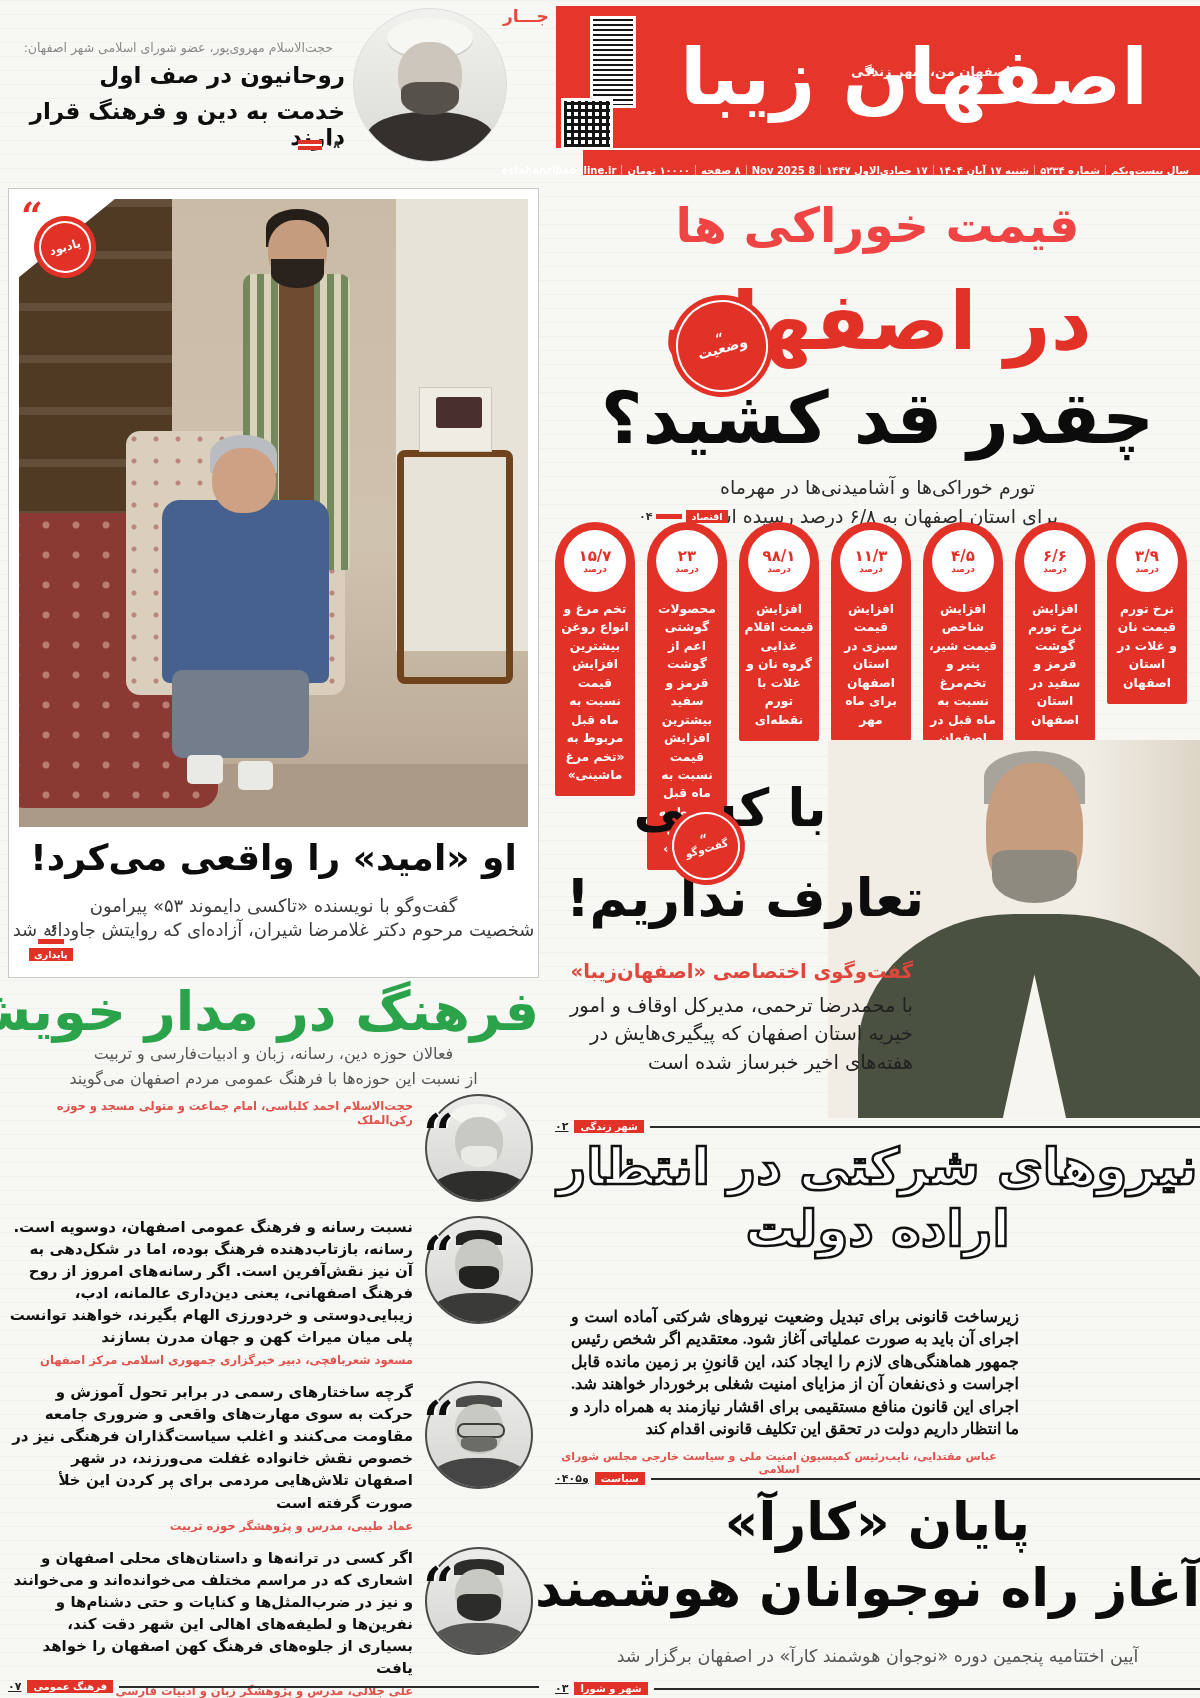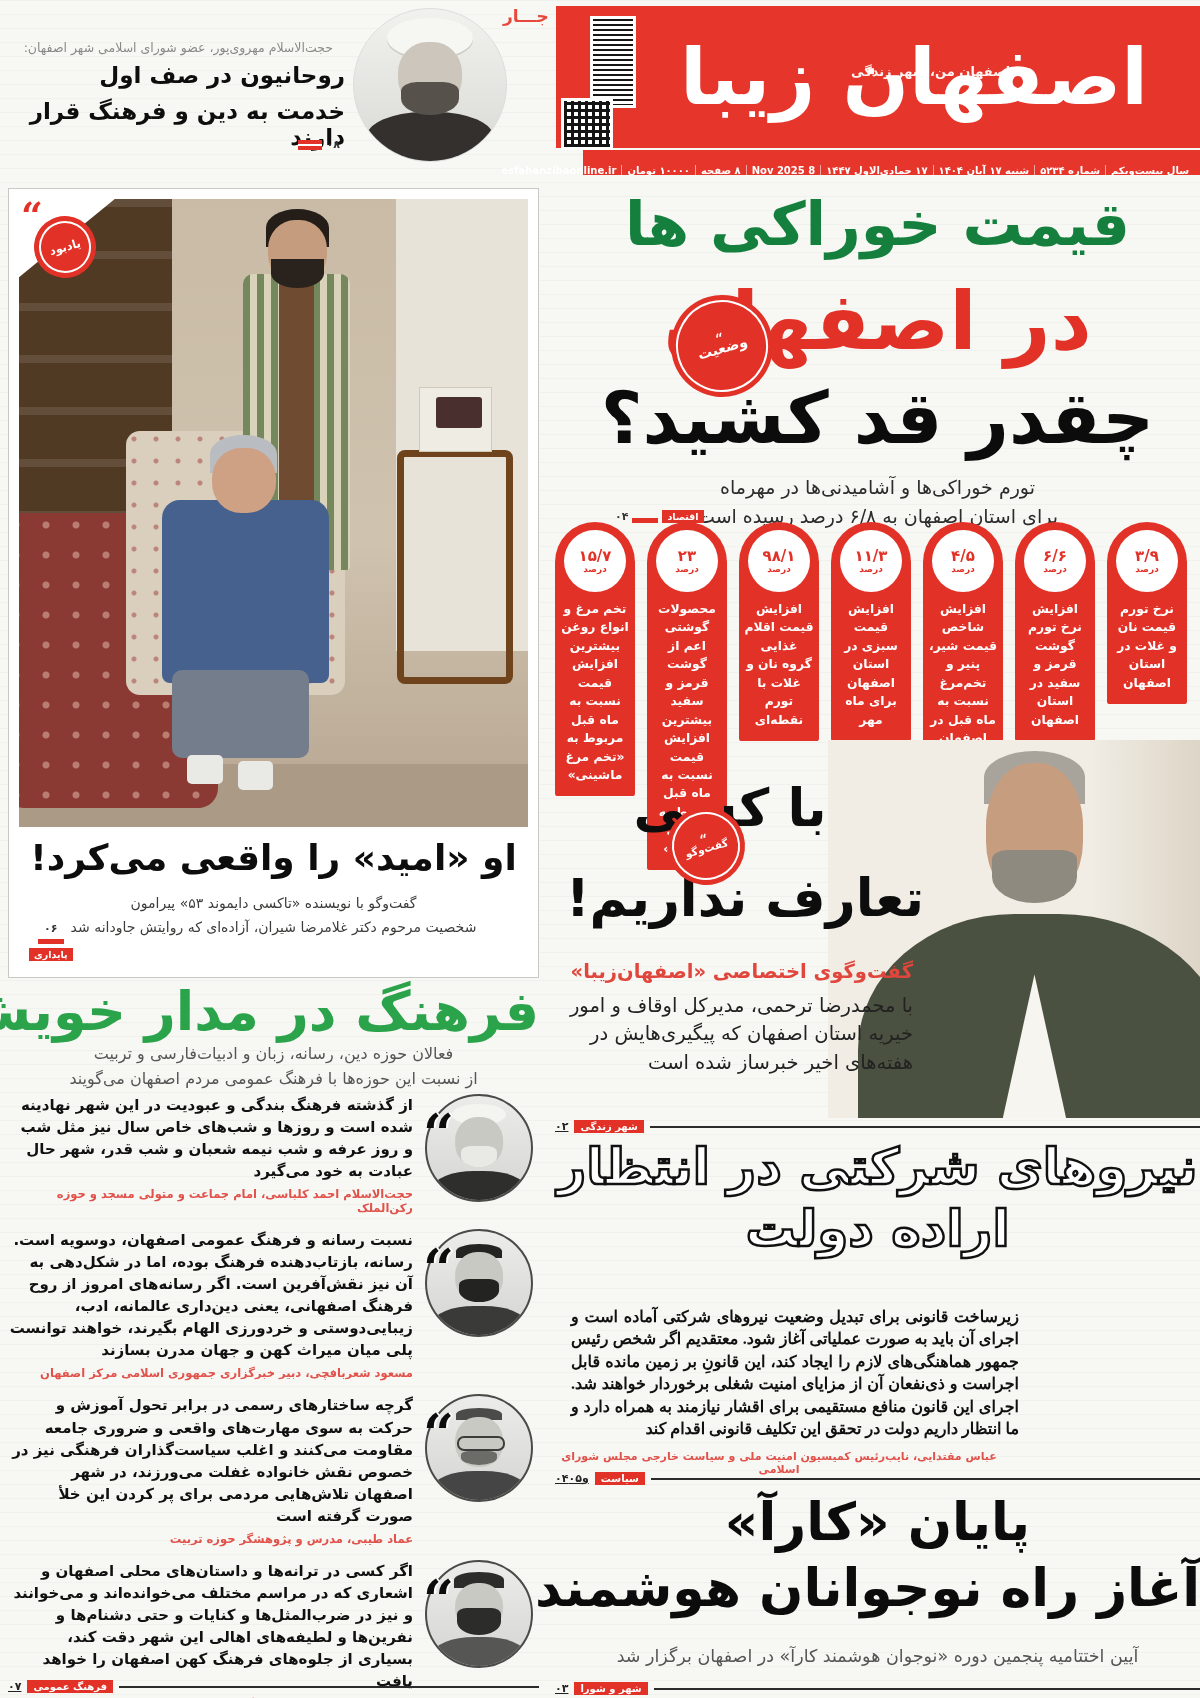--- a/index.html
+++ b/index.html
@@ -44,32 +44,32 @@
 
   
   #dateline{left:583px;top:150px;width:617px;height:25px;background:#e6362b;display:flex;
             align-items:center;justify-content:space-between;padding:0 6px;box-sizing:border-box;}
   .dl-item{color:#fff;font-size:10px;font-weight:bold;white-space:nowrap;padding:0 5px;border-left:1px solid rgba(255,255,255,.55);margin-top:16px;}
   .dl-item:last-child{border-left:none;}
 
   
   #lead{left:555px;top:186px;width:645px;}
   .lead-l{position:absolute;width:100%;text-align:center;font-weight:bold;line-height:1;white-space:nowrap;}
-  #lead-l1{top:8px;font-size:60px;color:#15803d;}
+  #lead-l1{top:15px;font-size:48px;color:#ef4444;}
   #lead-l2{top:96px;font-size:80px;color:#e23228;}
   #lead-l3{top:196px;font-size:72px;color:#0c0c0c;}
   .stamp{position:absolute;border-radius:50%;background:#e23228;color:#fff;display:flex;flex-direction:column;
          align-items:center;justify-content:center;font-weight:bold;transform:rotate(-16deg);
          border:2px solid #fff;box-shadow:0 0 0 5px #e23228;z-index:6;text-align:center;line-height:1.1;}
   #stamp-vazeiat{left:121px;top:114px;width:88px;height:88px;font-size:14px;}
   .stamp .stamp-q{font-family:"DejaVu Serif",serif;font-size:14px;line-height:.4;}
   #lead-sub1,#lead-sub2{position:absolute;width:100%;text-align:center;font-size:19px;color:#2c2c2c;}
   #lead-sub1{top:290px;} #lead-sub2{top:319px;}
   .minitag{position:absolute;display:flex;align-items:center;gap:4px;direction:ltr;}
-  #tag-economy{left:60px;top:324px;align-items:flex-end;}
+  #tag-economy{left:84px;top:324px;}
   .minitag .rule{width:26px;height:5px;background:#e23228;}
   .minitag b{background:#e23228;color:#fff;font-size:9.5px;padding:1px 5px;}
 
   
   #bars{left:555px;top:522px;width:645px;display:flex;gap:12px;direction:ltr;align-items:flex-start;}
   .bar{width:80px;background:#e23228;border-radius:42px 42px 3px 3px;padding-top:8px;direction:rtl;flex:none;}
   .bubble{width:62px;height:62px;margin:0 auto;background:#fff;border-radius:50%;display:flex;flex-direction:column;
           align-items:center;justify-content:center;}
   .bubble b{color:#e23228;font-size:15px;line-height:1;}
   .bubble small{color:#e23228;font-size:9px;font-weight:bold;}
@@ -99,21 +99,21 @@
   .pm-man2-legs{position:absolute;left:30%;top:75%;width:27%;height:14%;background:#747d8c;border-radius:10px;}
   .pm-sock1{position:absolute;left:33%;top:88.5%;width:7%;height:4.6%;background:#e9e9e6;border-radius:5px;}
   .pm-sock2{position:absolute;left:43%;top:89.5%;width:7%;height:4.6%;background:#e9e9e6;border-radius:5px;}
   .pm-chair-right{position:absolute;right:3%;top:40%;width:20%;height:35%;border:7px solid #6f441d;border-radius:8px;background:transparent;}
   .pm-stand{position:absolute;right:7%;top:30%;width:14%;height:10%;background:#efece4;border:1px solid #cfc9ba;}
   .pm-phone{position:absolute;right:9%;top:31.5%;width:9%;height:5%;background:#4a2f2f;border-radius:3px;}
   .notch{position:absolute;left:-1px;top:-1px;border-top:80px solid #fff;border-right:98px solid transparent;z-index:2;}
   .badge-quote{position:absolute;left:2px;top:-6px;color:#e23228;font-family:"DejaVu Serif",serif;font-size:38px;font-weight:bold;z-index:4;}
   #badge-yadbood{left:20px;top:22px;width:48px;height:48px;font-size:11.5px;z-index:4;}
   #memorial-h{position:absolute;left:0;top:648px;width:100%;text-align:center;font-weight:bold;font-size:36px;color:#0d0d0d;}
-  #memorial-sub1,#memorial-sub2{position:absolute;left:0;width:100%;text-align:center;font-size:14px;color:#3c3c3a;}
+  #memorial-sub1,#memorial-sub2{position:absolute;left:0;width:100%;text-align:center;font-size:18px;color:#3c3c3a;}
   #memorial-sub1{top:706px;} #memorial-sub2{top:730px;}
   #tag-resilience{left:20px;top:733px;flex-direction:column;}
 
   
   #culture-h{left:8px;top:980px;width:531px;text-align:center;font-weight:bold;font-size:54px;color:#2aa34b;white-space:nowrap;}
   #culture-sub1,#culture-sub2{left:8px;width:531px;text-align:center;font-size:16px;color:#555;}
   #culture-sub1{top:1044px;} #culture-sub2{top:1069px;}
   #culture-blocks{left:8px;top:1094px;width:531px;}
   .qblock{display:flex;gap:14px;margin-bottom:14px;align-items:flex-start;}
   .qp-wrap{position:relative;flex:none;width:112px;}
@@ -344,21 +344,20 @@
     <div class="qp-wrap">
       <div class="qp" data-variant="turban">
         <div class="torso"></div>
           <div class="turban"></div>
           <div class="face"></div>
           <div class="beard"></div>
       </div>
       <span class="q-badge">“</span>
     </div>
     <div>
-      <p class="q-text">از گذشته فرهنگ بندگی و عبودیت در این شهر نهادینه شده است و روزها و شب‌های خاص سال نیز مثل شب و روز عرفه و شب نیمه شعبان و شب قدر، شهر حال عبادت به خود می‌گیرد</p>
       <div class="q-src">حجت‌الاسلام احمد کلباسی، امام جماعت و متولی مسجد و حوزه رکن‌الملک</div>
     </div>
   </div>
   <div class="qblock">
     <div class="qp-wrap">
       <div class="qp" data-variant="dark">
         <div class="torso"></div>
           <div class="hair"></div>
           <div class="face"></div>
           <div class="beard"></div>

